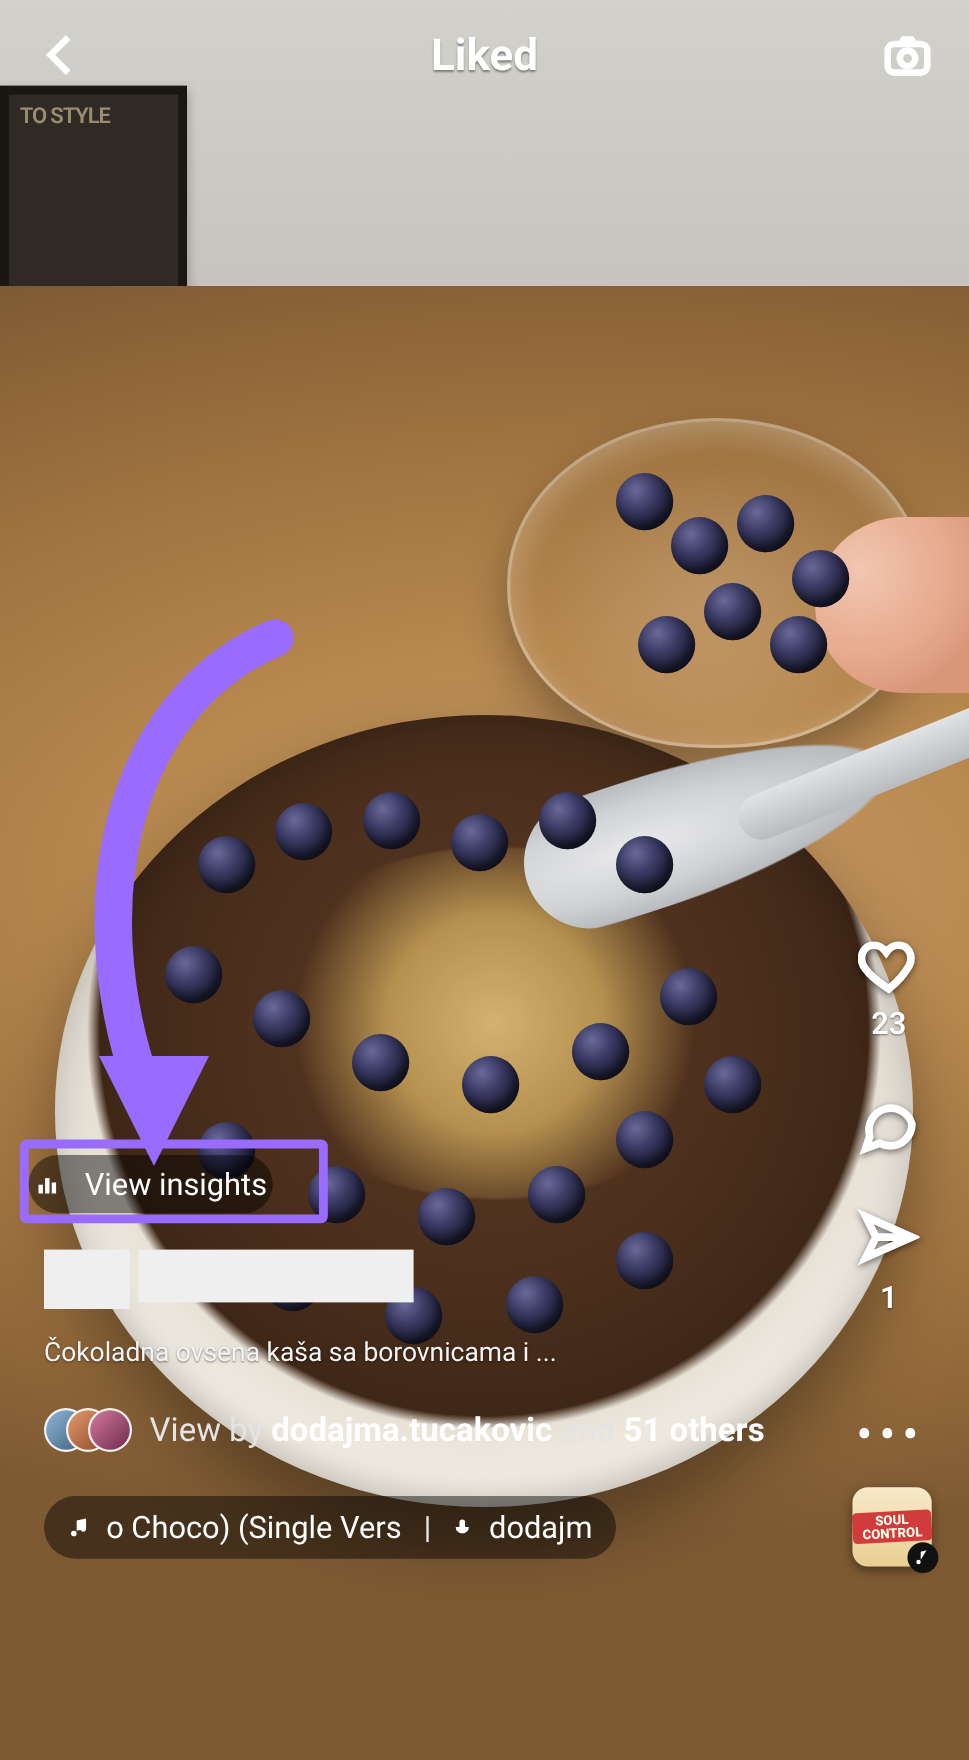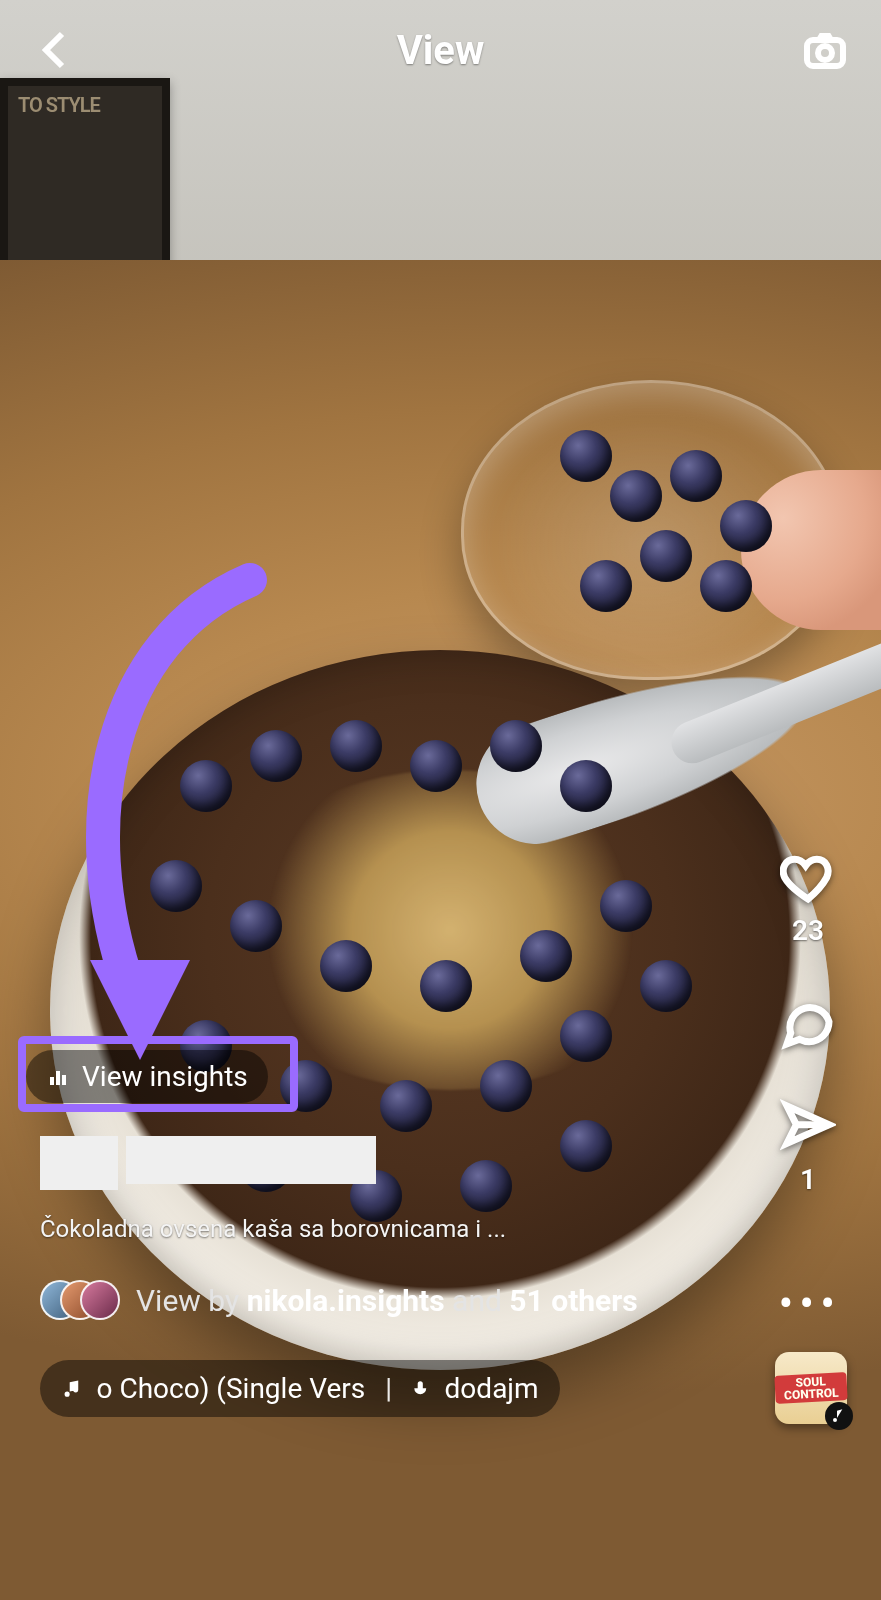--- a/index.html
+++ b/index.html
@@ -50,21 +50,21 @@
 
 
 .rail { position:absolute; right:28px; top:850px; width:90px; display:flex; flex-direction:column; align-items:center; gap:48px; }
 .rail .item { display:flex; flex-direction:column; align-items:center; gap:8px; }
 .rail .item .count { font-size:28px; font-weight:600; text-shadow:0 1px 2px rgba(0,0,0,.5); }
 .rail svg { width:56px; height:56px; stroke:#fff; stroke-width:3; fill:none; filter: drop-shadow(0 2px 3px rgba(0,0,0,.5)); }
 
 
 .insights-wrap { position:absolute; left:26px; top:1050px; }
 .highlight-box { position:absolute; left:-8px; top:-14px; width:280px; height:76px; border:8px solid #9a6bff; border-radius:6px; pointer-events:none; }
-.pill { display:inline-flex; align-items:center; gap:12px; background:rgba(0,0,0,.45); padding:10px 20px; border-radius:999px; font-size:28px; }
+.pill { display:inline-flex; align-items:center; gap:22px; background:rgba(0,0,0,.45); padding:10px 5px; border-radius:999px; font-size:28px; }
 .pill svg { width:24px; height:24px; }
 
 
 .redact { position:absolute; background:#efefef; }
 .redact.a { left:40px; top:1136px; width:78px; height:54px; }
 .redact.b { left:126px; top:1136px; width:250px; height:48px; }
 
 
 .caption { position:absolute; left:40px; top:1215px; right:160px; font-size:24px; color:#f4f4f4; text-shadow:0 1px 2px rgba(0,0,0,.5); white-space:nowrap; overflow:hidden; text-overflow:ellipsis; }
 
@@ -144,21 +144,21 @@
     <div class="berry" style="left:460px; top:1160px;"></div>
     <div class="berry" style="left:560px; top:1120px;"></div>
   </div>
 
   <div class="topbar">
     <div class="icon-btn">
       <svg viewBox="0 0 24 24">
           <polyline points="15 4 7 12 15 20"></polyline>
         </svg>
     </div>
-    <div class="title">View</div>
+    <div class="title">Liked</div>
     <div class="icon-btn">
       <svg viewBox="0 0 24 24">
         <rect x="3" y="7" width="18" height="13" rx="3"></rect>
         <circle cx="12" cy="13.5" r="3.5"></circle>
         <path d="M9 7l1.2-2h3.6L15 7"></path>
       </svg>
     </div>
   </div>
 
   <div class="rail">
@@ -199,21 +199,21 @@
 
   <div class="caption">Čokoladna ovsena kaša sa borovnicama i ...</div>
 
   <div class="liked-row">
     <div class="faces">
       <div class="f f1"></div>
       <div class="f f2"></div>
       <div class="f f3"></div>
     </div>
     <div>
-      <span>View by </span><b>nikola.insights</b><span> and </span><b>51 others</b>
+      <span>View by </span><b>dodajma.tucakovic</b><span> and </span><b>51 others</b>
     </div>
   </div>
 
   <div class="more">
     <span>•••</span>
   </div>
 
   <div class="audio-pill">
     <svg viewBox="0 0 24 24">
         <path d="M9 18a3 3 0 1 1-3-3 3 3 0 0 1 3 3zM9 15V4l10-2v11a3 3 0 1 1-3-3 3 3 0 0 1 3 3"></path>

